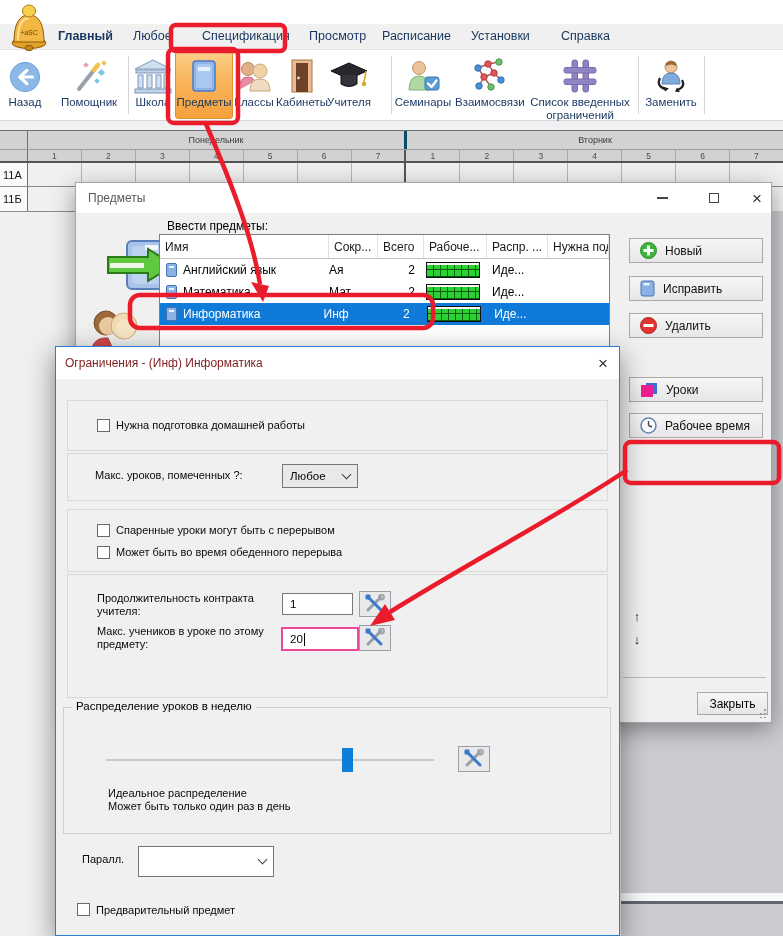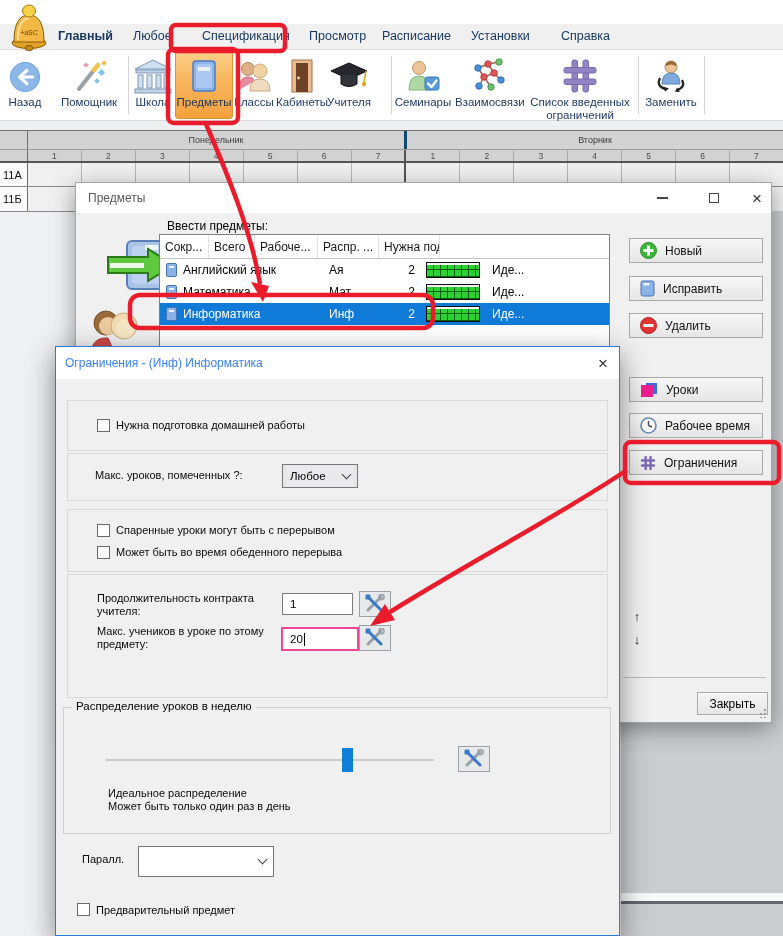--- a/index.html
+++ b/index.html
@@ -46,34 +46,34 @@
   .panelstrip{left:621px;top:893px;width:162px;height:8px;background:#f7f8f9;}
   .panelline{left:621px;top:901px;width:162px;height:3px;background:#62666d;}
 
   
   .dialog{background:#f0f0f0;box-shadow:0 6px 22px rgba(0,0,0,.38);}
   .dlg-subjects{left:75px;top:182px;width:697px;height:541px;border:1px solid #a6a6a6;}
   .dlg-constraints{left:55px;top:346px;width:565px;height:590px;border:1px solid #2b7cd3;box-shadow:0 8px 26px rgba(0,0,0,.45);}
   .titlebar{position:absolute;left:0;top:0;right:0;height:30px;background:#ffffff;}
   .titlebar .t{position:absolute;left:12px;top:8px;font-size:12px;color:#595959;}
   .dlg-constraints .titlebar{height:32px;}
-  .dlg-constraints .titlebar .t{color:#3b82f6;left:9px;top:9px;}
+  .dlg-constraints .titlebar .t{color:#7f1d1d;left:9px;top:9px;}
   .winbtn{position:absolute;top:4px;width:22px;height:22px;display:flex;align-items:center;justify-content:center;color:#333;}
   .minbar{width:11px;height:1.6px;background:#444;}
   .maxbox{width:10px;height:10px;border:1.3px solid #444;}
   .xglyph{font-size:17px;line-height:17px;color:#333;font-weight:400;}
 
   
   .listlabel{left:91px;top:36px;font-size:12px;}
   .subtable{left:83px;top:51px;width:451px;height:160px;background:#ffffff;border:1px solid #7f7f7f;}
   .strow{display:flex;align-items:center;}
   .sthead{height:24px;border-bottom:1px solid #c4c4c4;}
   .sthead .stc{font-size:12px;color:#1a1a1a;padding-left:5px;border-right:1px solid #e2e2e2;height:100%;display:flex;align-items:center;}
   .stdata{height:22px;font-size:12px;}
-  .stdata.sel{background:#0f7ad8;color:#ffffff;}
+  .stdata.sel{background:#0f7ad8;color:#ffffff;gap:6px;}
   .stc{overflow:hidden;white-space:nowrap;}
   .c0{width:169px;}.c1{width:49px;}.c2{width:46px;text-align:right;}.c3{width:63px;}.c4{width:61px;}.c5{width:61px;}
   .stdata .c0{display:flex;align-items:center;gap:6px;padding-left:6px;}
   .stdata .c2{padding-right:9px;display:block;}
   .stdata .c4{padding-left:5px;}
   .minibook{width:11px;height:14px;background:#8ab2e6;border:1px solid #4673b0;border-radius:2px;position:relative;flex:0 0 11px;}
   .minibook::after{content:"";position:absolute;left:2px;top:2px;width:5px;height:2px;background:#eef4fc;}
   .greencell{width:54px;height:16px;border:1px solid #101010;margin-left:2px;
     background:
       linear-gradient(180deg,#f6f6f6 0,#f6f6f6 2px,rgba(0,0,0,0) 2px),
@@ -375,20 +375,21 @@
         <circle cx="24" cy="14" r="12" fill="#9a6a3a" stroke="#7a5028"></circle>
         <circle cx="26" cy="17" r="9" fill="#eccaa0"></circle>
         <circle cx="42" cy="17" r="13" fill="#f0dcb0" stroke="#c8a878"></circle>
         <circle cx="43" cy="20" r="9.5" fill="#f6e6c4"></circle>
         <path d="M10 38 Q14 28 26 29 L30 38 Z" fill="#d04848" stroke="#a83838"></path>
       </svg>
     </div>
 
     <div class="abs subtable">
       <div class="strow sthead">
+        <div class="stc c0">Имя</div>
         <div class="stc c1">Сокр...</div>
         <div class="stc c2" style="text-align:center">Всего</div>
         <div class="stc c3">Рабоче...</div>
         <div class="stc c4">Распр. ...</div>
         <div class="stc c5">Нужна подг</div>
       </div>
       <div class="strow stdata">
         <div class="stc c0">
             <span class="minibook"></span>
             <span>Английский язык</span>
@@ -459,31 +460,20 @@
       <span>Уроки</span>
     </div>
     <div class="sidebtn" style="top:230px">
       <svg width="17" height="17" viewBox="0 0 17 17">
           <circle cx="8.5" cy="8.5" r="7.5" fill="#fdfdfd" stroke="#6888b8" stroke-width="1.6"></circle>
           <line x1="8.5" y1="8.5" x2="8.5" y2="4" stroke="#445" stroke-width="1.4"></line>
           <line x1="8.5" y1="8.5" x2="12" y2="10" stroke="#445" stroke-width="1.4"></line>
         </svg>
       <span>Рабочее время</span>
     </div>
-    <div class="sidebtn" style="top:267px">
-      <svg width="16" height="16" viewBox="0 0 36 36">
-          <g fill="#7d6bb5">
-            <rect x="10" y="2" width="5.5" height="32" rx="2"></rect>
-            <rect x="21" y="2" width="5.5" height="32" rx="2"></rect>
-            <rect x="2" y="9.5" width="32" height="5.5" rx="2"></rect>
-            <rect x="2" y="21" width="32" height="5.5" rx="2"></rect>
-          </g>
-        </svg>
-      <span>Ограничения</span>
-    </div>
 
     <div class="upd" style="top:426px">↑</div>
     <div class="upd" style="top:449px">↓</div>
     <div class="sidesep"></div>
     <div class="closebtn">
         <span>Закрыть</span>
       </div>
     <div class="grip"></div>
   </div>
 

